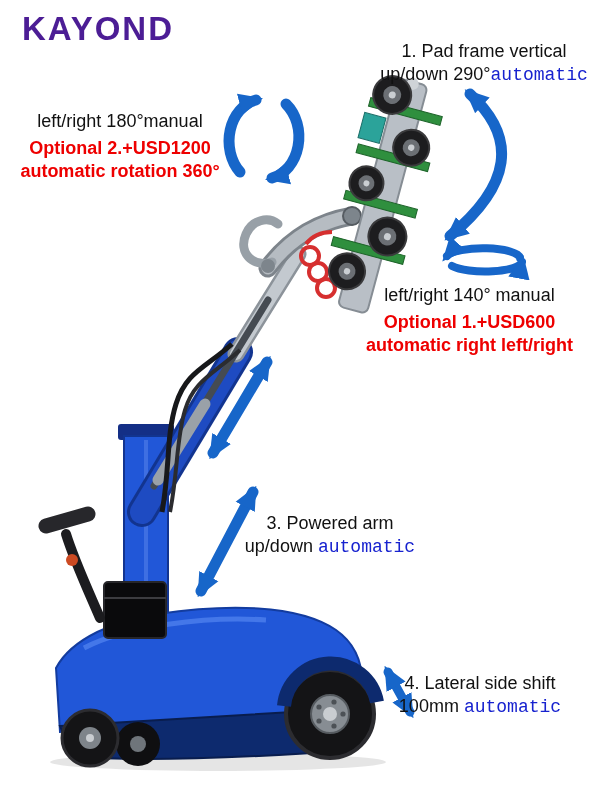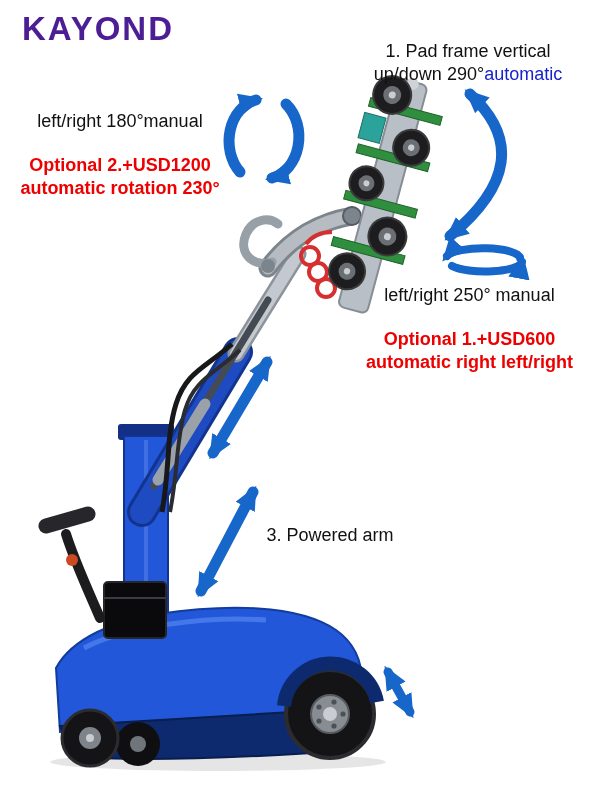--- a/index.html
+++ b/index.html
@@ -7,23 +7,23 @@
     position:relative;width:600px;height:800px;overflow:hidden;background:#ffffff;
     font-family:"Liberation Sans",sans-serif;color:var(--ink,#111);
   }
   .art{position:absolute;left:0;top:0;}
   .logo{
     position:absolute;left:22px;top:10px;font-size:33px;font-weight:800;
     letter-spacing:2px;color:#4c1d95;
   }
   .lbl{position:absolute;text-align:center;font-size:18px;line-height:23px;}
   .ln{white-space:nowrap;}
-  .hl{color:var(--highlight,#1722cf);}
+  .hl{color:var(--highlight,#1722cf);font-family:Liberation Mono, monospace;}
   .opt{white-space:nowrap;color:var(--optional,#ee0000);font-weight:bold;}
-  .opt-first{margin-top:21px;}
+  .opt-first{margin-top:4px;}
   .arrow{stroke:var(--arrow,#1766c9);fill:none;stroke-linecap:round;}
   .ahead{fill:var(--arrow,#1766c9);}
 </style>
 </head>
 <body>
 
 <div class="canvas">
 
   <svg class="art" width="600" height="800" viewBox="0 0 600 800">
     <defs>
@@ -158,36 +158,47 @@
 
     <path class="arrow" d="M 213 453 L 267 362" stroke-width="11" marker-start="url(#ah)" marker-end="url(#ah)"></path>
 
     <path class="arrow" d="M 201 591 L 253 492" stroke-width="11" marker-start="url(#ah)" marker-end="url(#ah)"></path>
 
     <path class="arrow" d="M 388 672 L 410 712" stroke-width="9" marker-start="url(#ah)" marker-end="url(#ah)"></path>
   </svg>
 
   <div class="logo">KAYOND</div>
 
-  <div class="lbl" style="left:358px;top:40px;width:220px">
+  <div class="lbl" style="left:374px;top:40px;width:220px">
     <div class="ln">1. Pad frame vertical</div>
     <div class="ln"><span>up/down 290°</span><span class="hl">automatic</span></div>
   </div>
 
   <div class="lbl" style="left:5px;top:110px;width:230px">
     <div class="ln">left/right 180°manual</div>
     <div class="opt opt-first">Optional 2.+USD1200</div>
-    <div class="opt">automatic rotation 230°</div>
+    <div class="opt">automatic rotation 360°</div>
   </div>
 
   <div class="lbl" style="left:352px;top:284px;width:235px">
-    <div class="ln">left/right 250° manual</div>
+    <div class="ln">left/right 140° manual</div>
     <div class="opt opt-first">Optional 1.+USD600</div>
     <div class="opt">automatic right left/right</div>
   </div>
 
 
-  <div class="lbl" style="left:240px;top:524px;width:180px">
+  <div class="lbl" style="left:240px;top:512px;width:180px">
     <div class="ln">3. Powered arm</div>
-  </div>
-
+    <div class="ln">
+      <span>up/down</span>
+      <span class="hl">automatic</span>
+    </div>
+  </div>
+
+  <div class="lbl" style="left:385px;top:672px;width:190px">
+    <div class="ln">4. Lateral side shift</div>
+    <div class="ln">
+      <span>100mm</span>
+      <span class="hl">automatic</span>
+    </div>
+  </div>
 
 </div>
 
 </body></html>

